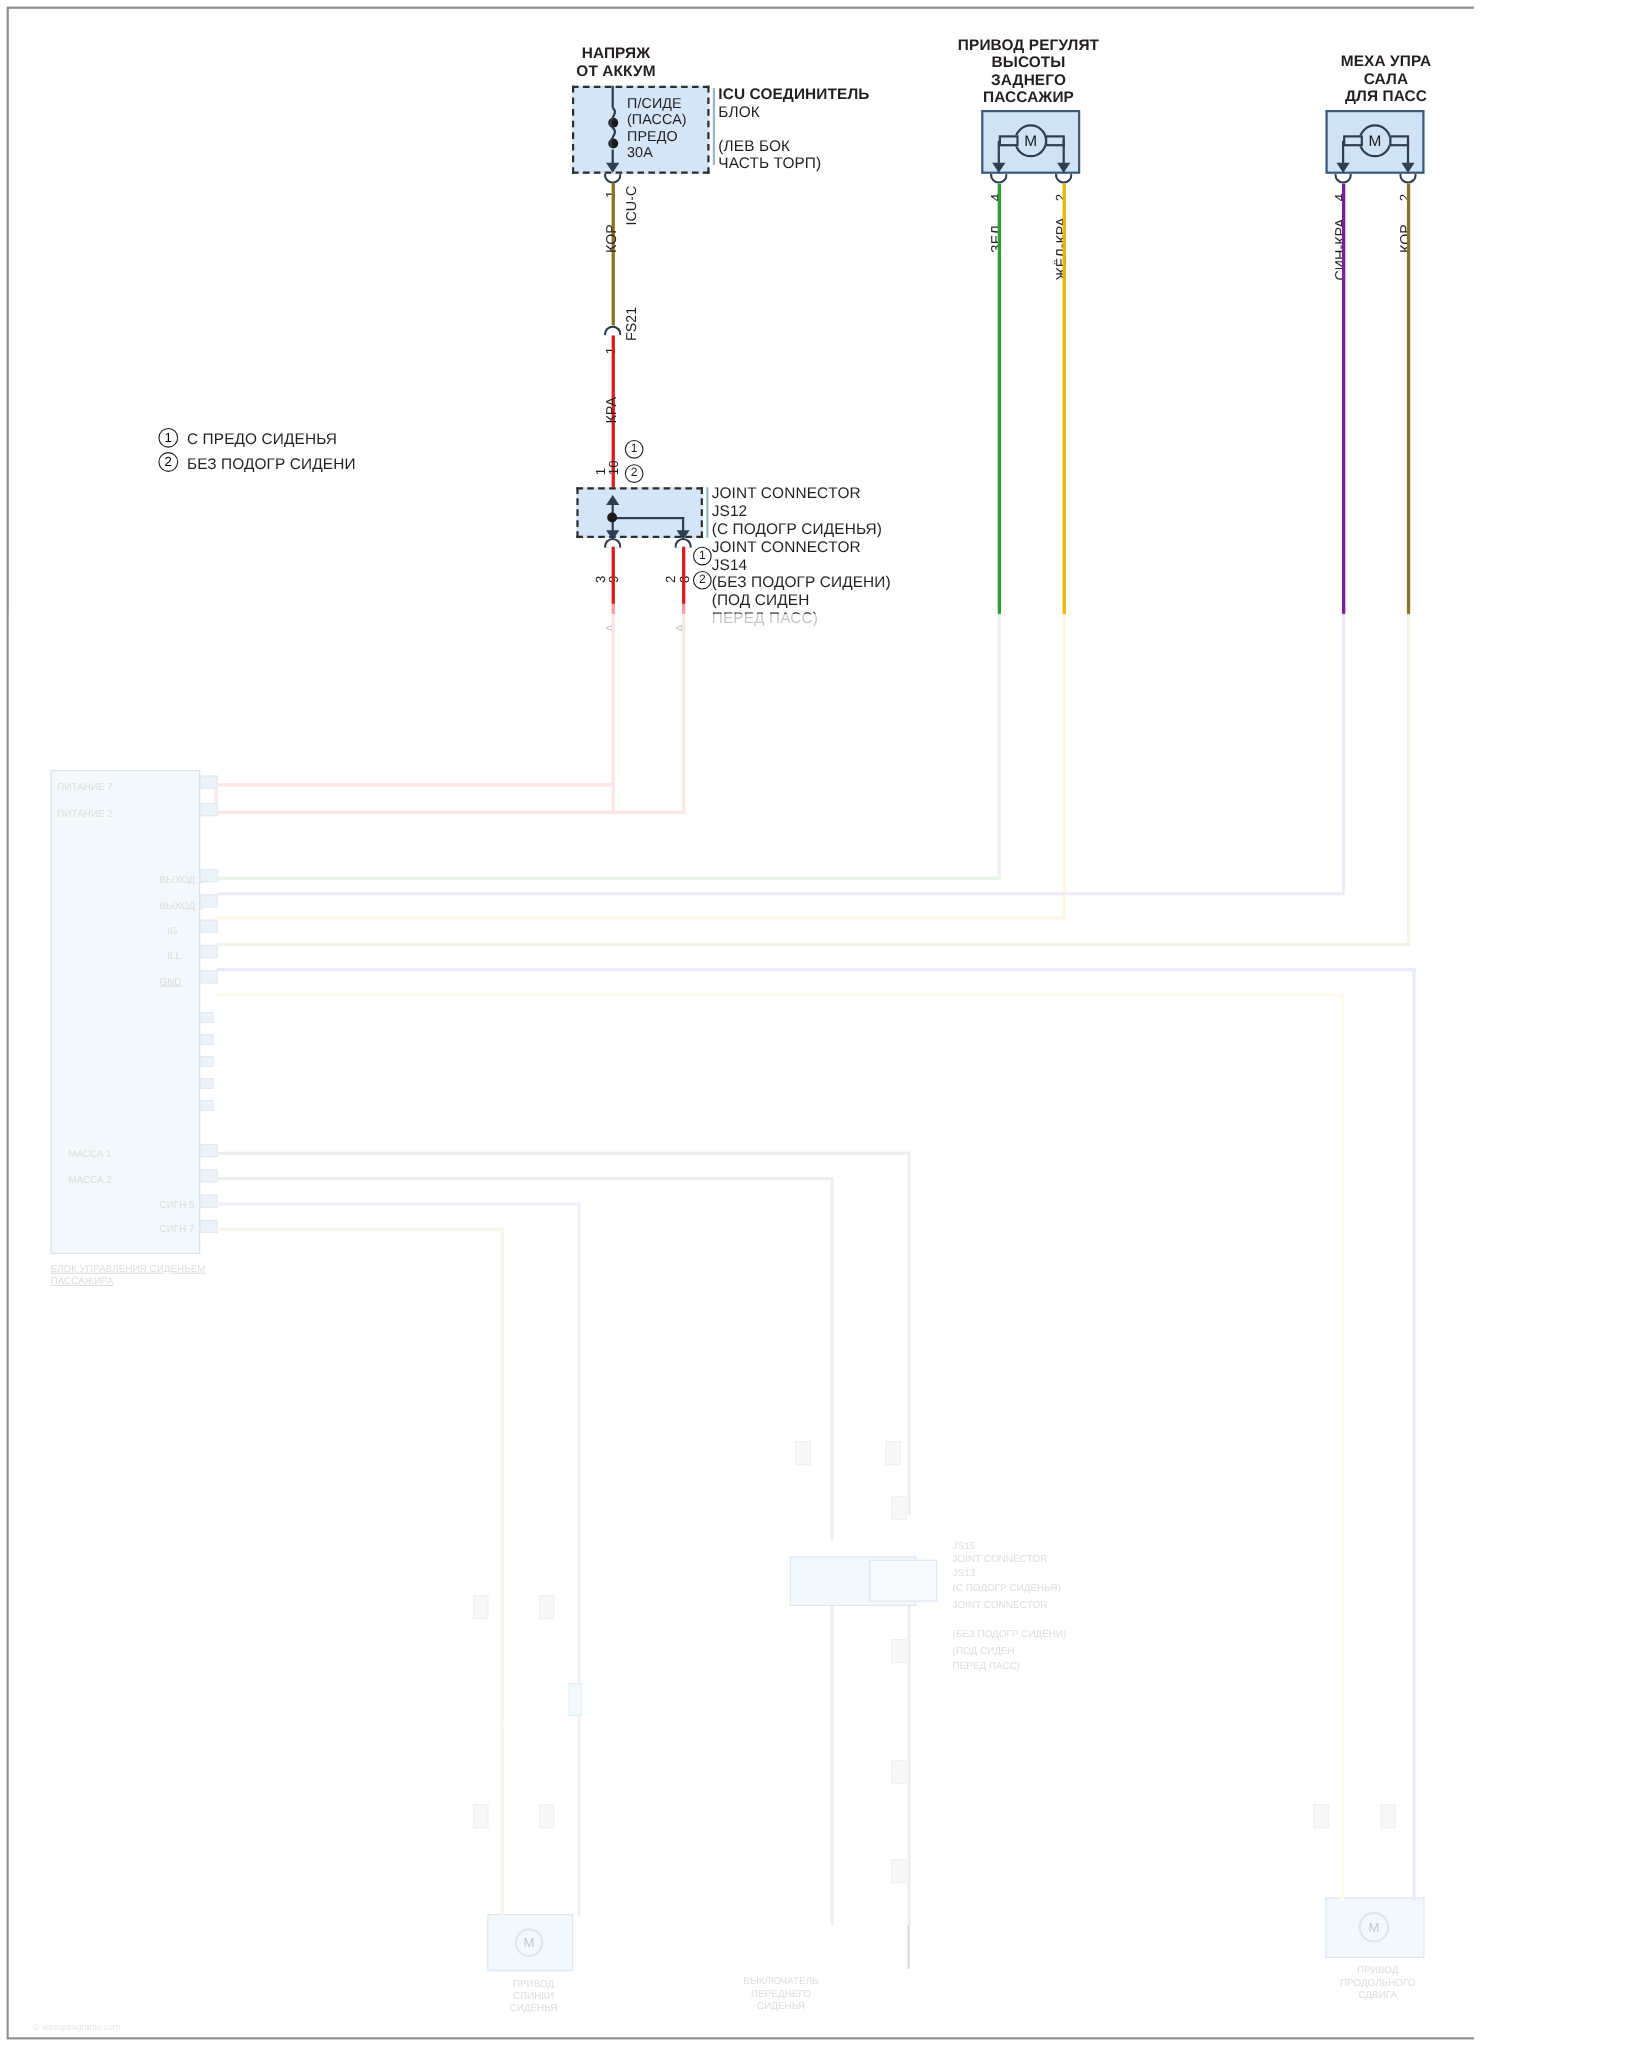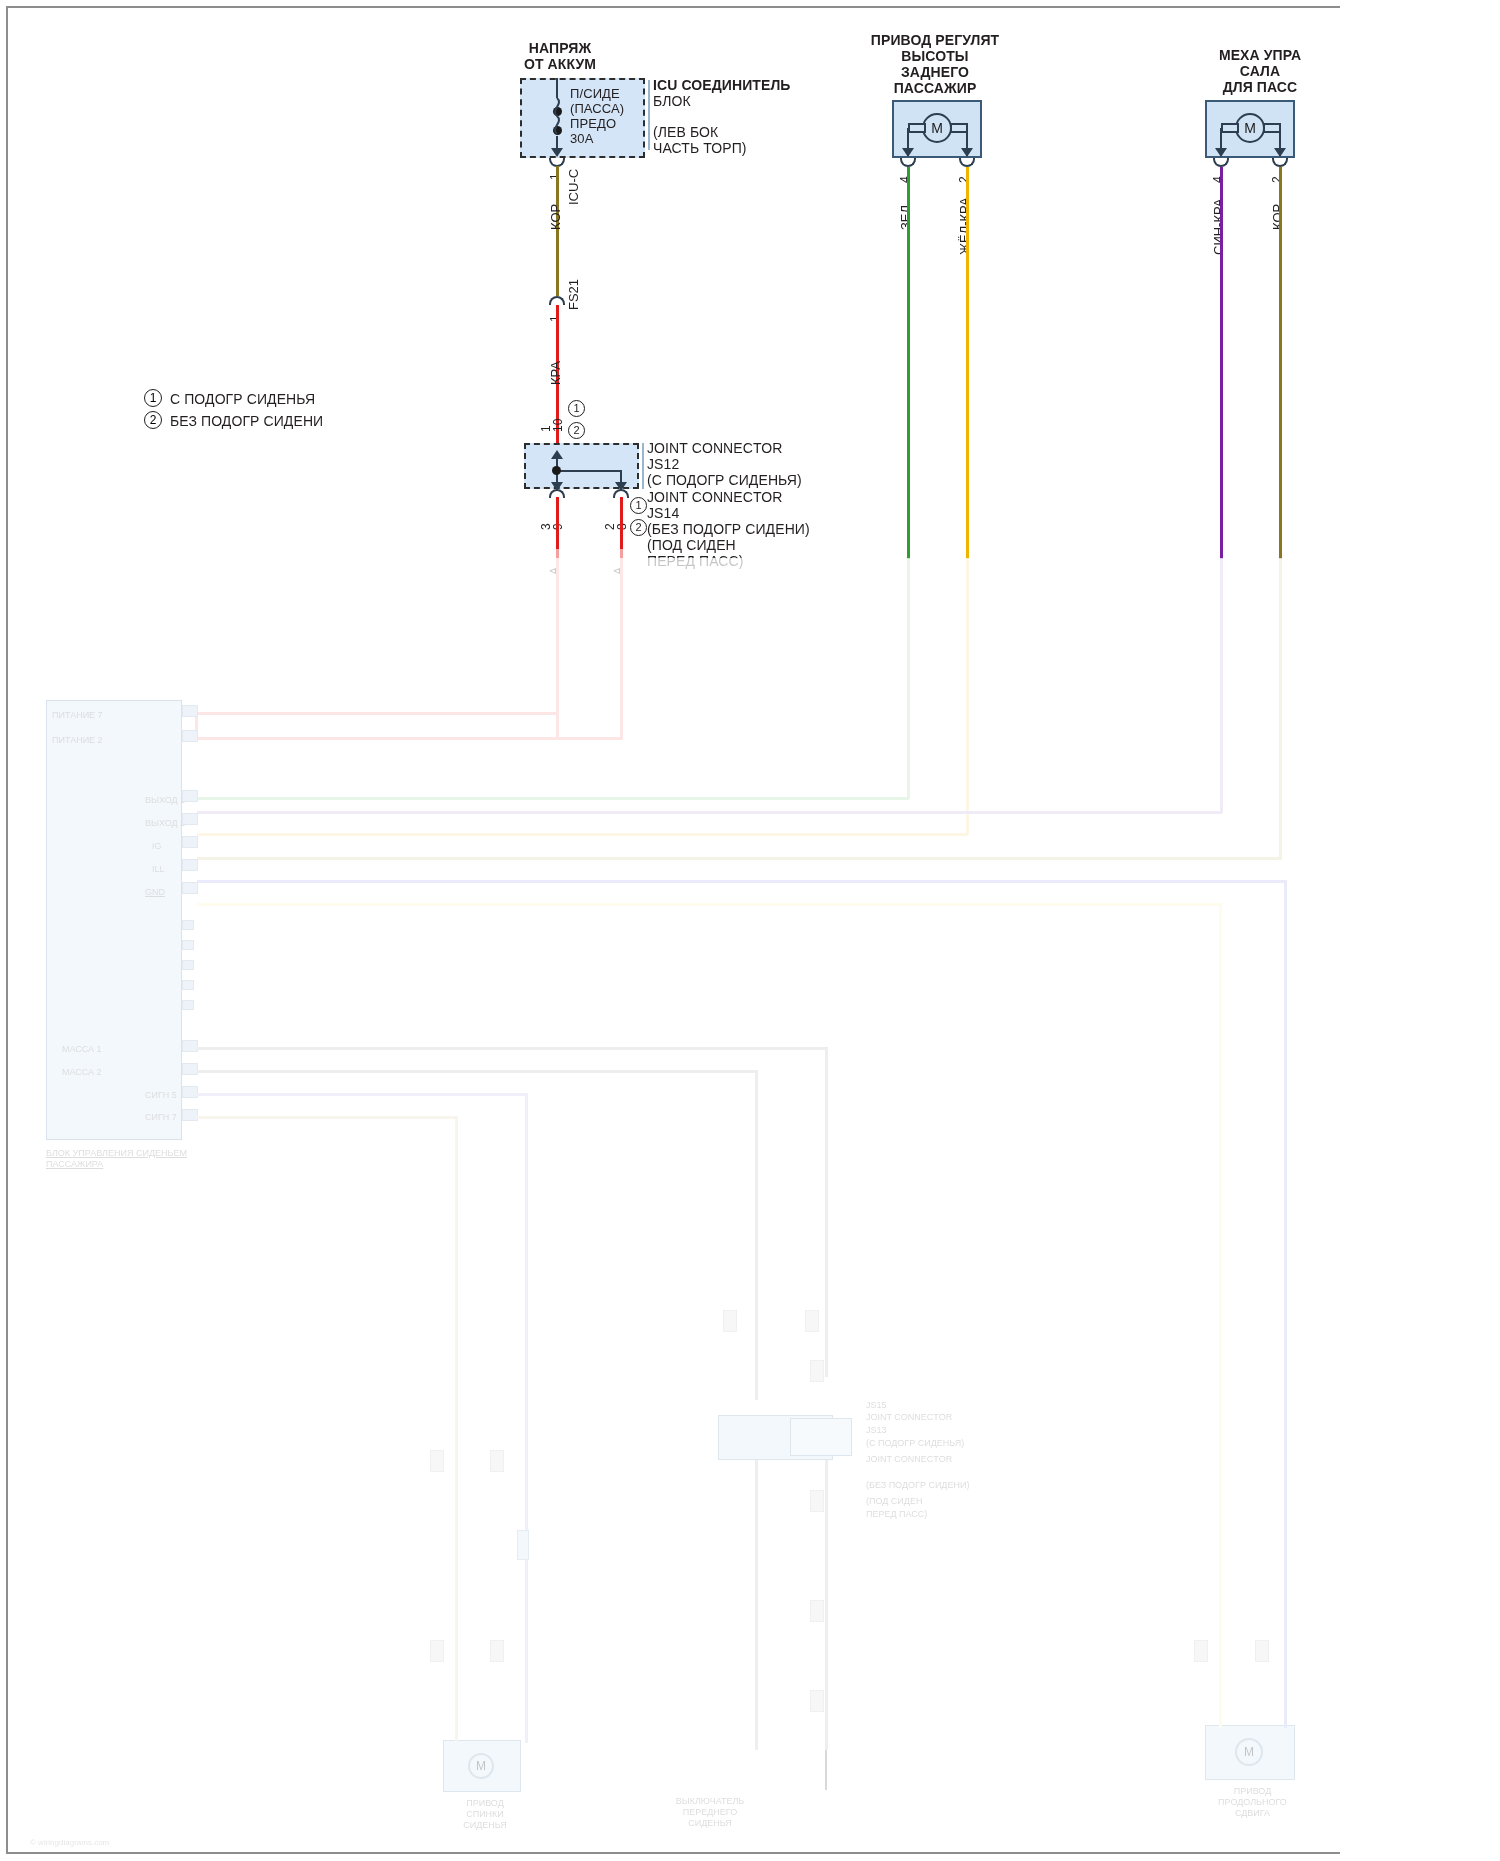--- a/index.html
+++ b/index.html
@@ -249,21 +249,21 @@
   <div class="vlbl num" style="left:548px; top:575px;">А</div>
   <div class="vlbl num" style="left:612px; top:575px;">А</div>
 
   <div class="wire" style="left:556px; top:549px; width:2.5px; height:190px; background:#f5a0a0;"></div>
   <div class="wire" style="left:620px; top:549px; width:2.5px; height:190px; background:#f5a0a0;"></div>
   <div class="wire" style="left:195px; top:712px; width:364px; height:2.5px; background:#f5a0a0;"></div>
   <div class="wire" style="left:195px; top:737px; width:428px; height:2.5px; background:#f5a0a0;"></div>
   <div class="wire" style="left:195px; top:712px; width:2.5px; height:28px; background:#f5a0a0;"></div>
 
   <div class="legend-circ" style="left:144px; top:389px;">1</div>
-  <div class="lbl" style="left:170px; top:391px;">С ПОДОГР СИДЕНЬЯ</div>
+  <div class="lbl" style="left:170px; top:391px;">С ПРЕДО СИДЕНЬЯ</div>
   <div class="legend-circ" style="left:144px; top:411px;">2</div>
   <div class="lbl" style="left:170px; top:413px;">БЕЗ ПОДОГР СИДЕНИ</div>
 
   <div class="lbl ctr" style="left:850px; top:32px; width:170px; font-weight:600;">ПРИВОД РЕГУЛЯТ
 ВЫСОТЫ
 ЗАДНЕГО
 ПАССАЖИР</div>
   <div class="box" style="left:892px; top:100px; width:90px; height:58px;"></div>
   <div class="motor-circle" style="left:922px; top:113px;">M</div>
   <div class="motor-bar" style="left:908px; top:123px; width:18px;"></div>

